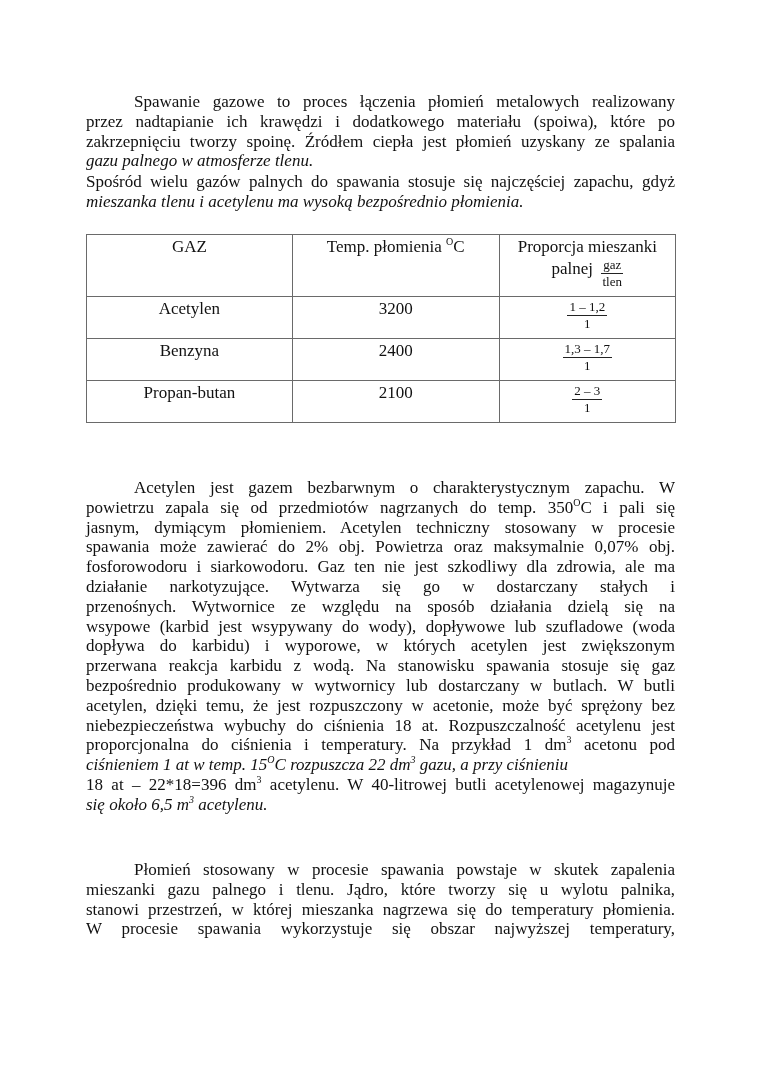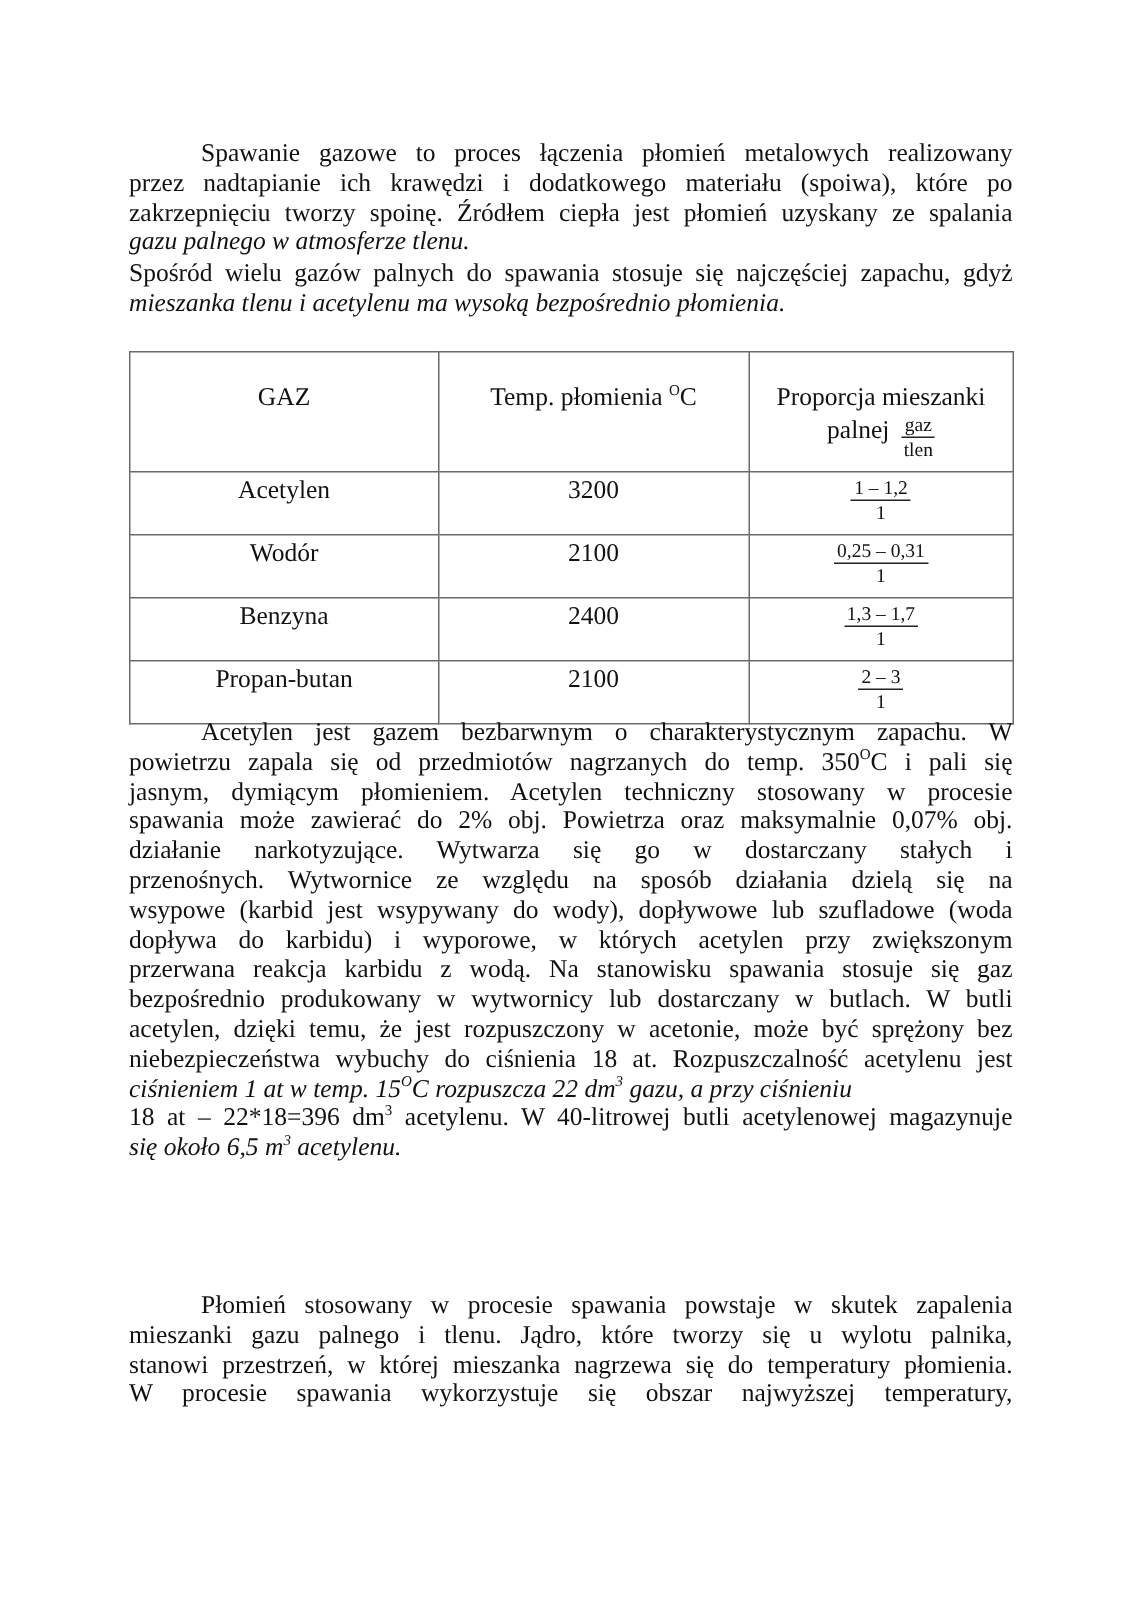--- a/index.html
+++ b/index.html
@@ -18,21 +18,21 @@
   .line.last { text-align-last: left; font-style: italic; }
   sup { font-size: 10px; vertical-align: 7px; line-height: 0; }
   table.gas {
     position: absolute; left: 86px; top: 234px; width: 590px;
     border-collapse: collapse; font-size: 17px;
   }
   table.gas td, table.gas th {
     border: 1px solid #6a6a6a; padding: 0; text-align: center; vertical-align: top;
     font-weight: normal;
   }
-  table.gas th { height: 59px; padding-top: 20px; }
+  table.gas th { height: 59px; padding-top: 2px; }
   table.gas td { height: 39px; padding-top: 2px; }
   .col1 { width: 195px; } .col2 { width: 196px; } .col3 { width: 167px; }
   .frac { display: inline-block; text-align: center; vertical-align: top; font-size: 13px; line-height: 16px; }
   .frac .num { display: block; border-bottom: 1px solid #222; padding: 0 2px; }
   .frac .den { display: block; }
   .hdr3 .l2 { display: inline-block; margin-top: 2px; }
   .hdr3 .frac { margin-left: 4px; margin-top: 0; }
 </style>
 </head>
 <body>
@@ -66,50 +66,47 @@
           <span class="den">tlen</span>
         </span>
       </th>
     </tr>
     <tr>
       <td>Acetylen</td>
       <td>3200</td>
       <td><span class="frac"><span class="num">1 – 1,2</span><span class="den">1</span></span></td>
     </tr>
     <tr>
-      <td>Wodór</td>
-      <td>2100</td>
-      <td><span class="frac"><span class="num">0,25 – 0,31</span><span class="den">1</span></span></td>
-    </tr>
-    <tr>
       <td>Benzyna</td>
       <td>2400</td>
       <td><span class="frac"><span class="num">1,3 – 1,7</span><span class="den">1</span></span></td>
     </tr>
     <tr>
       <td>Propan-butan</td>
       <td>2100</td>
       <td><span class="frac"><span class="num">2 – 3</span><span class="den">1</span></span></td>
     </tr>
   </tbody>
     </table>
 
   <div class="p" style="top:478px;">
     <span class="line" style="text-indent:48px;">Acetylen jest gazem bezbarwnym o charakterystycznym zapachu. W</span>
     <span class="line"><span>powietrzu zapala się od przedmiotów nagrzanych do temp. 350</span><sup>O</sup><span>C i pali się</span></span>
     <span class="line">jasnym, dymiącym płomieniem. Acetylen techniczny stosowany w procesie</span>
     <span class="line">spawania może zawierać do 2% obj. Powietrza oraz maksymalnie 0,07% obj.</span>
+    <span class="line">fosforowodoru i siarkowodoru. Gaz ten nie jest szkodliwy dla zdrowia, ale ma</span>
     <span class="line">działanie narkotyzujące. Wytwarza się go w dostarczany stałych i</span>
     <span class="line">przenośnych. Wytwornice ze względu na sposób działania dzielą się na</span>
     <span class="line">wsypowe (karbid jest wsypywany do wody), dopływowe lub szufladowe (woda</span>
-    <span class="line">dopływa do karbidu) i wyporowe, w których acetylen przy zwiększonym</span>
+    <span class="line">dopływa do karbidu) i wyporowe, w których acetylen jest zwiększonym</span>
     <span class="line">przerwana reakcja karbidu z wodą. Na stanowisku spawania stosuje się gaz</span>
     <span class="line">bezpośrednio produkowany w wytwornicy lub dostarczany w butlach. W butli</span>
     <span class="line">acetylen, dzięki temu, że jest rozpuszczony w acetonie, może być sprężony bez</span>
     <span class="line">niebezpieczeństwa wybuchy do ciśnienia 18 at. Rozpuszczalność acetylenu jest</span>
+    <span class="line"><span>proporcjonalna do ciśnienia i temperatury. Na przykład 1 dm</span><sup>3</sup><span> acetonu pod</span></span>
     <span class="line last"><span>ciśnieniem 1 at w temp. 15</span><sup>O</sup><span>C rozpuszcza 22 dm</span><sup>3</sup><span> gazu, a przy ciśnieniu</span></span>
     <span class="line"><span>18 at – 22*18=396 dm</span><sup>3</sup><span> acetylenu. W 40-litrowej butli acetylenowej magazynuje</span></span>
     <span class="line last"><span>się około 6,5 m</span><sup>3</sup><span> acetylenu.</span></span>
   </div>
 
   <div class="p" style="top:860px;">
     <span class="line" style="text-indent:48px;">Płomień stosowany w procesie spawania powstaje w skutek zapalenia</span>
     <span class="line">mieszanki gazu palnego i tlenu. Jądro, które tworzy się u wylotu palnika,</span>
     <span class="line">stanowi przestrzeń, w której mieszanka nagrzewa się do temperatury płomienia.</span>
     <span class="line">W procesie spawania wykorzystuje się obszar najwyższej temperatury,</span>

